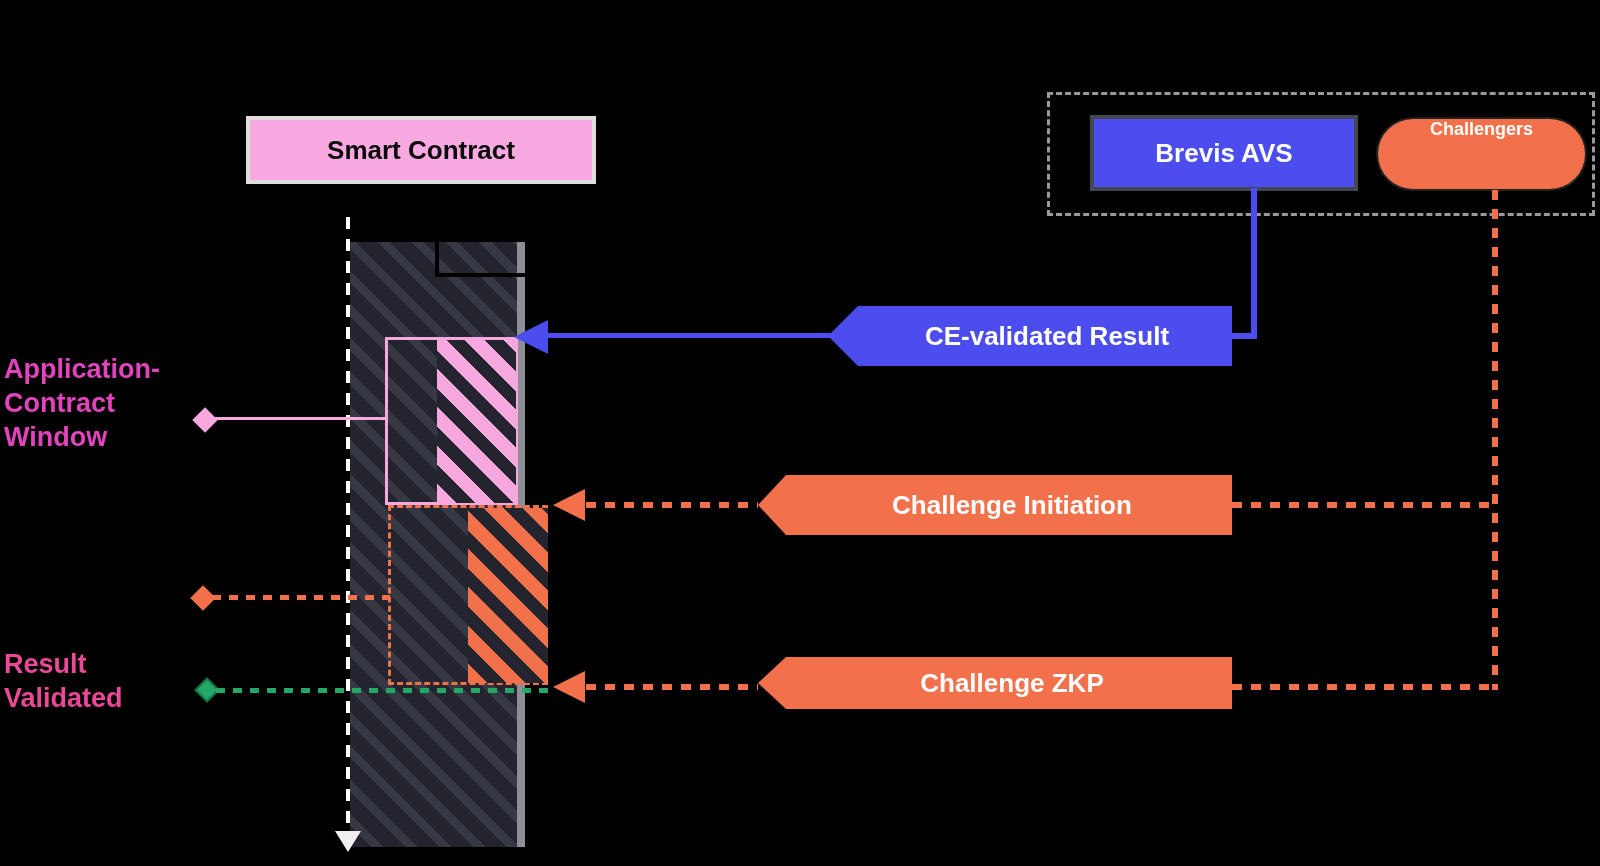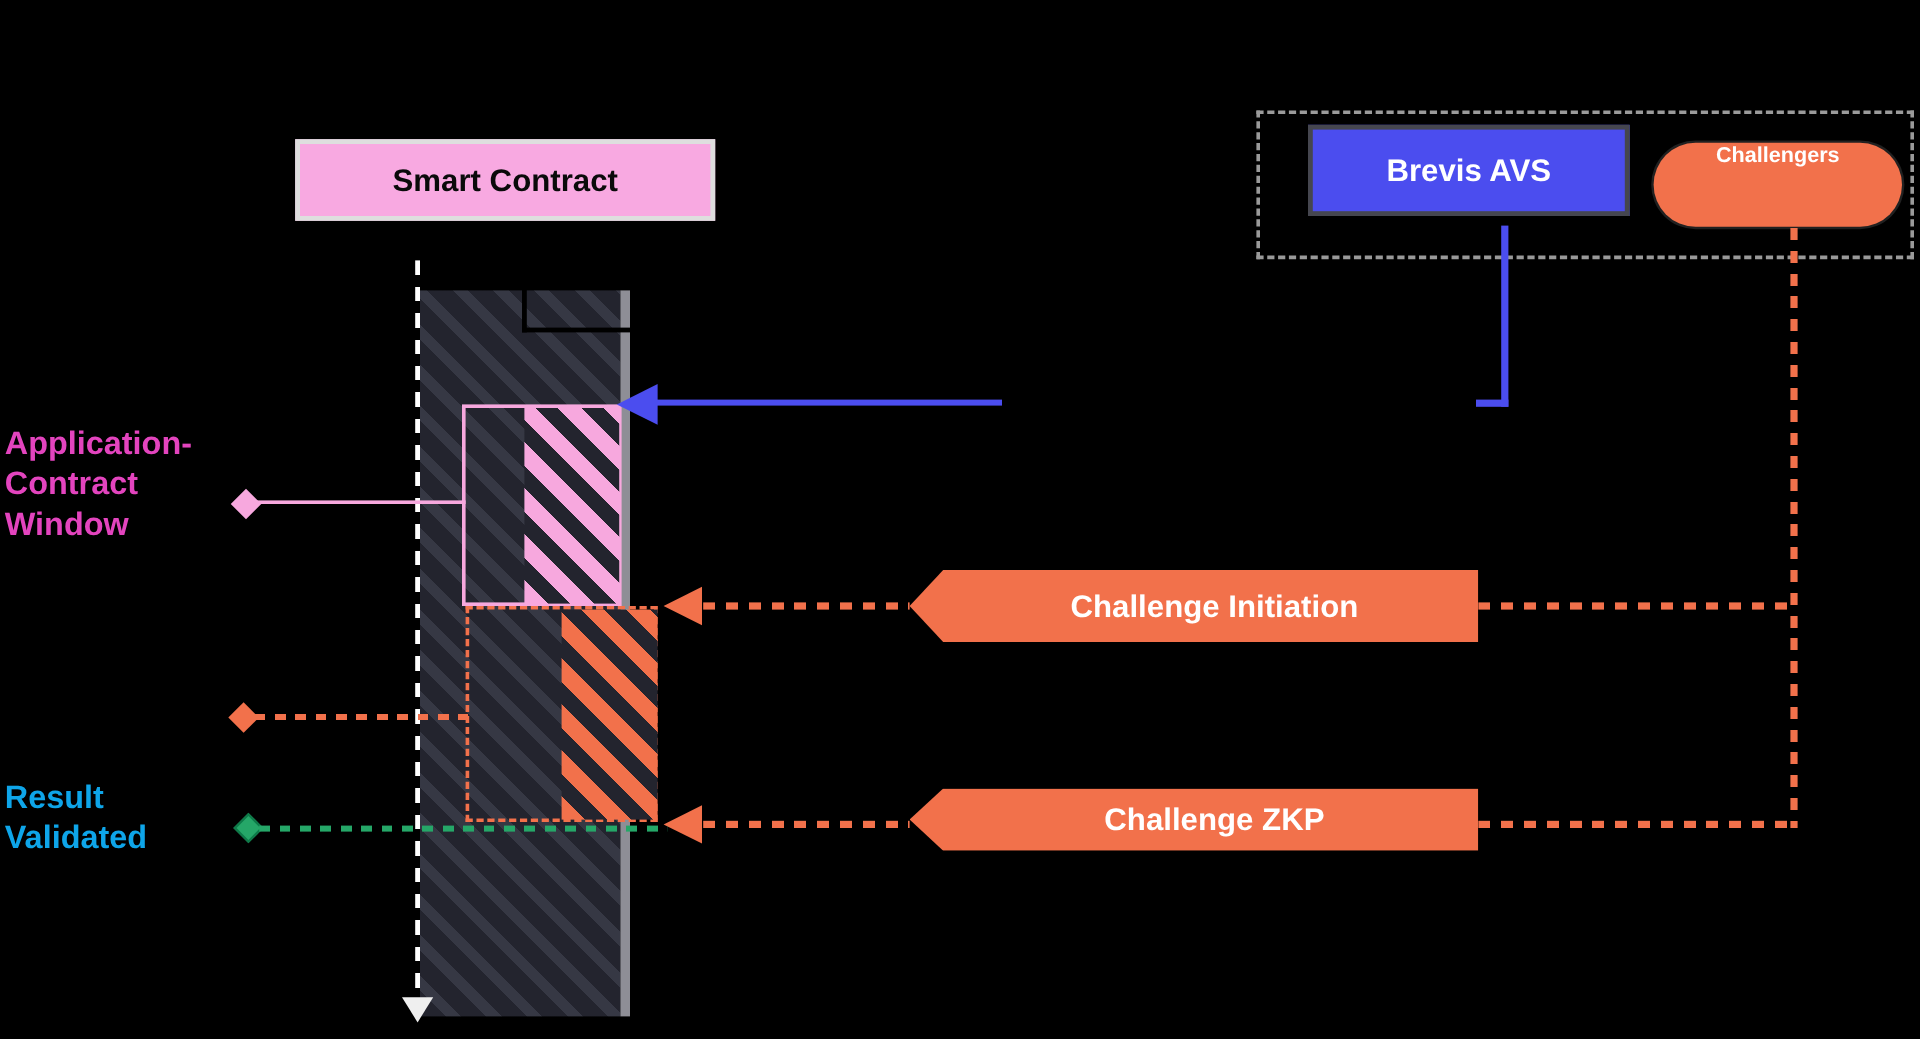--- a/index.html
+++ b/index.html
@@ -10,21 +10,21 @@
   .abs{position:absolute;}
 
   
   .smart-contract{
     left:246px;top:116px;width:350px;height:68px;
     background:#F8A9E1;border:4px solid #DEDEDE;box-sizing:border-box;
     display:flex;align-items:center;justify-content:center;
     color:#0A0A0A;font-size:26px;font-weight:bold;
   }
   .brevis{
-    left:1090px;top:104px;width:268px;height:76px;
+    left:1090px;top:115px;width:268px;height:76px;
     background:#4B4DEF;border:4px solid #45464F;box-sizing:border-box;
     display:flex;align-items:center;justify-content:center;
     color:#fff;font-size:26px;font-weight:bold;
   }
   .challengers{
     left:1378px;top:119px;width:207px;height:70px;
     background:#F2714B;border-radius:36px;
     display:flex;align-items:flex-start;justify-content:center;
     color:#fff;font-size:18px;font-weight:bold;
     box-shadow:0 0 0 2px rgba(60,60,60,.55);
@@ -117,21 +117,21 @@
     border-top:16px solid transparent;border-bottom:16px solid transparent;
     border-right:32px solid #F2714B;
   }
   .zkp-dash-right{left:1232px;top:684px;width:266px;}
   .challengers-drop{left:1492px;top:190px;height:500px;}
 
   
   .side-label{font-size:27px;font-weight:bold;line-height:34px;white-space:nowrap;}
   .app-window-label{left:4px;top:352px;color:#E344BE;}
   .challenge-period-label{left:4px;top:557px;color:#F2714B;}
-  .result-validated-label{left:4px;top:647px;color:#0ea5e9;}
+  .result-validated-label{left:4px;top:647px;color:#ec4899;}
 
   .diamond{width:18px;height:18px;transform:rotate(45deg);}
   .diamond-pink{left:196px;top:411px;background:#F7A8DE;}
   .diamond-orange{left:194px;top:589px;background:#F2714B;}
   .diamond-green{left:198px;top:681px;background:#25A768;box-shadow:0 0 0 2px #0E7A49 inset;}
 
   .pink-pointer{left:214px;top:417px;width:174px;height:3px;background:#F7A8DE;}
   .orange-pointer{left:212px;top:595px;width:178px;height:5px;
     background:repeating-linear-gradient(90deg,#F2714B 0 9px,transparent 9px 17px);}
   .green-pointer{left:216px;top:688px;width:340px;}
@@ -167,20 +167,23 @@
   </div>
   <div class="abs challengers">
     <span>Challengers</span>
   </div>
 
 
   <div class="abs blue-drop-v"></div>
   <div class="abs blue-drop-h"></div>
   <div class="abs blue-line"></div>
   <div class="abs blue-arrowhead"></div>
+  <div class="abs banner banner-blue">
+    <span>CE-validated Result</span>
+  </div>
 
   <div class="abs dash-h-orange init-dash-left"></div>
   <div class="abs init-arrowhead"></div>
   <div class="abs dash-h-orange init-dash-right"></div>
   <div class="abs banner banner-init">
     <span>Challenge Initiation</span>
   </div>
 
   <div class="abs dash-h-orange zkp-dash-left"></div>
   <div class="abs zkp-arrowhead"></div>

